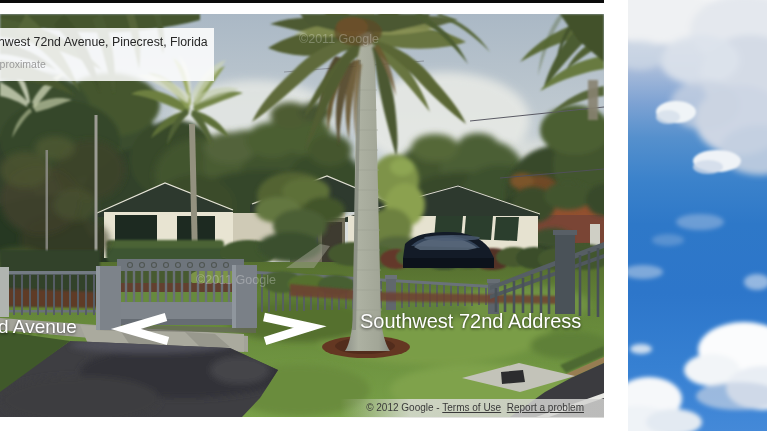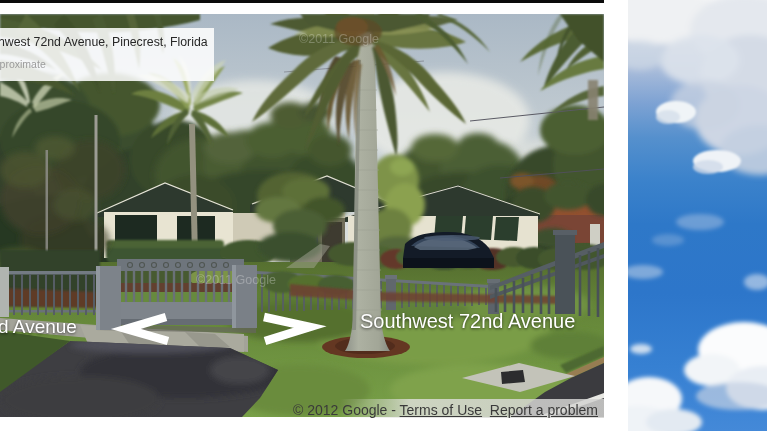--- a/index.html
+++ b/index.html
@@ -589,18 +589,18 @@
 
 <div class="abs" style="left:0;top:28px;width:214px;height:53px;background:rgba(255,255,255,0.86);overflow:hidden;">
 
   <div style="position:absolute;left:-27.3px;top:7px;width:320px;font-size:12.3px;color:#282828;white-space:nowrap;">Southwest 72nd Avenue, Pinecrest, Florida</div>
 
   <div style="position:absolute;left:-64px;top:30px;width:320px;font-size:10.5px;color:#9b9b9b;white-space:nowrap;">Address is approximate</div>
 </div>
 
 <div class="abs" style="left:-2px;top:316px;font-size:19px;color:#fff;text-shadow:0 1px 3px rgba(0,0,0,0.65);white-space:nowrap;">d Avenue</div>
 
-<div class="abs" style="left:360px;top:310px;font-size:20px;color:#fff;text-shadow:0 1px 3px rgba(0,0,0,0.65);white-space:nowrap;">Southwest 72nd Avenue</div>
+<div class="abs" style="left:360px;top:310px;font-size:20px;color:#fff;text-shadow:0 1px 3px rgba(0,0,0,0.65);white-space:nowrap;">Southwest 72nd Address</div>
 
 <div class="abs" style="left:340px;top:399px;width:264px;height:18.5px;background:linear-gradient(90deg,rgba(234,234,234,0) 0,rgba(225,225,223,0.8) 70px,rgba(210,210,208,0.85) 100%);">
-  <div style="position:absolute;right:6px;top:3px;font-size:14px;color:#3a3a3a;white-space:nowrap;">© 2012 Google - <span style="text-decoration:underline">Terms of Use</span>&nbsp; <span style="text-decoration:underline">Report a problem</span></div>
+  <div style="position:absolute;right:20px;top:3px;font-size:10px;color:#3a3a3a;white-space:nowrap;">© 2012 Google - <span style="text-decoration:underline">Terms of Use</span>&nbsp; <span style="text-decoration:underline">Report a problem</span></div>
 </div>
 </div>
 
 </body></html>

